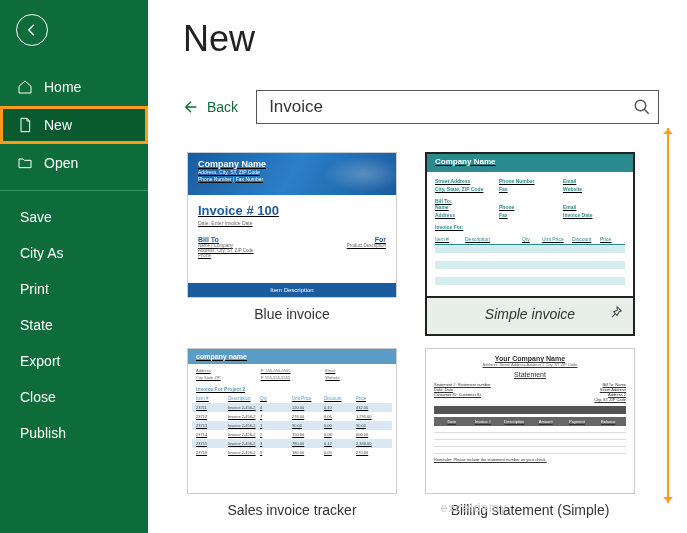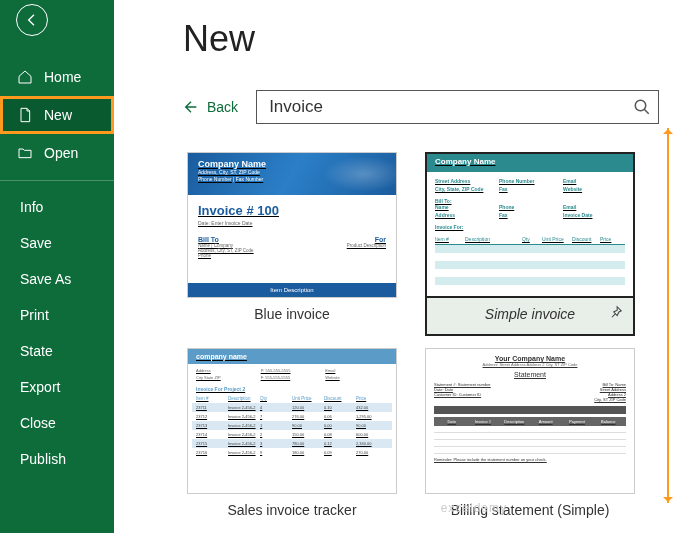--- a/index.html
+++ b/index.html
@@ -1,18 +1,18 @@
 <!DOCTYPE html>
 <html><head>
 <meta charset="utf-8">
 <style>
 * { margin: 0; padding: 0; box-sizing: border-box; font-family: "Segoe UI", Arial, sans-serif; }
 body { width: 687px; height: 533px; background: #fff; position: relative; overflow: hidden; }
 
-.sidebar { position: absolute; left: 0; top: 0; width: 114px; height: 533px; background: #0e6b3a; color: #fff; padding-top: 4px; }
+.sidebar { position: absolute; left: 0; top: 0; width: 148px; height: 533px; background: #0e6b3a; color: #fff; padding-top: 14px; }
 .back-circle { width: 32px; height: 32px; border: 1.5px solid #fff; border-radius: 50%; display: flex; align-items: center; justify-content: center; margin-left: 16px; margin-bottom: 22px; cursor: pointer; }
 .back-circle svg { stroke: #fff; }
 .nav-item { display: flex; align-items: center; gap: 10px; padding: 10px 16px; font-size: 14px; cursor: pointer; position: relative; }
 .nav-item.active { background: #0a5a30; }
 .nav-item.active::after { content: ""; position: absolute; inset: 0; border: 3px solid #ff9a1f; pointer-events: none; }
 .nav-item .ico { width: 18px; height: 18px; display: flex; align-items: center; justify-content: center; }
 .nav-divider { height: 1px; background: rgba(255,255,255,0.25); margin: 8px 0; }
 .nav-text-item { padding: 10px 20px; font-size: 14px; cursor: pointer; }
 
 .main { position: absolute; left: 137px; top: 0; right: 0; height: 533px; padding: 18px 28px 0 46px; }
@@ -111,23 +111,22 @@
   </div>
   <div class="nav-item">
     <span class="ico">
         <svg width="16" height="16" viewBox="0 0 24 24" fill="none" stroke="#fff" stroke-width="1.5">
           <path d="M3 6h6l2 2h10v11H3z"></path>
         </svg>
       </span>
     <span>Open</span>
   </div>
   <div class="nav-divider"></div>
-  <div class="nav-text-item">Info</div>
   <div class="nav-text-item">Save</div>
-  <div class="nav-text-item">Save As</div>
+  <div class="nav-text-item">City As</div>
   <div class="nav-text-item">Print</div>
   <div class="nav-text-item">State</div>
   <div class="nav-text-item">Export</div>
   <div class="nav-text-item">Close</div>
   <div class="nav-text-item">Publish</div>
 </div>
 
 <div class="main">
   <div class="page-title">New</div>
 

